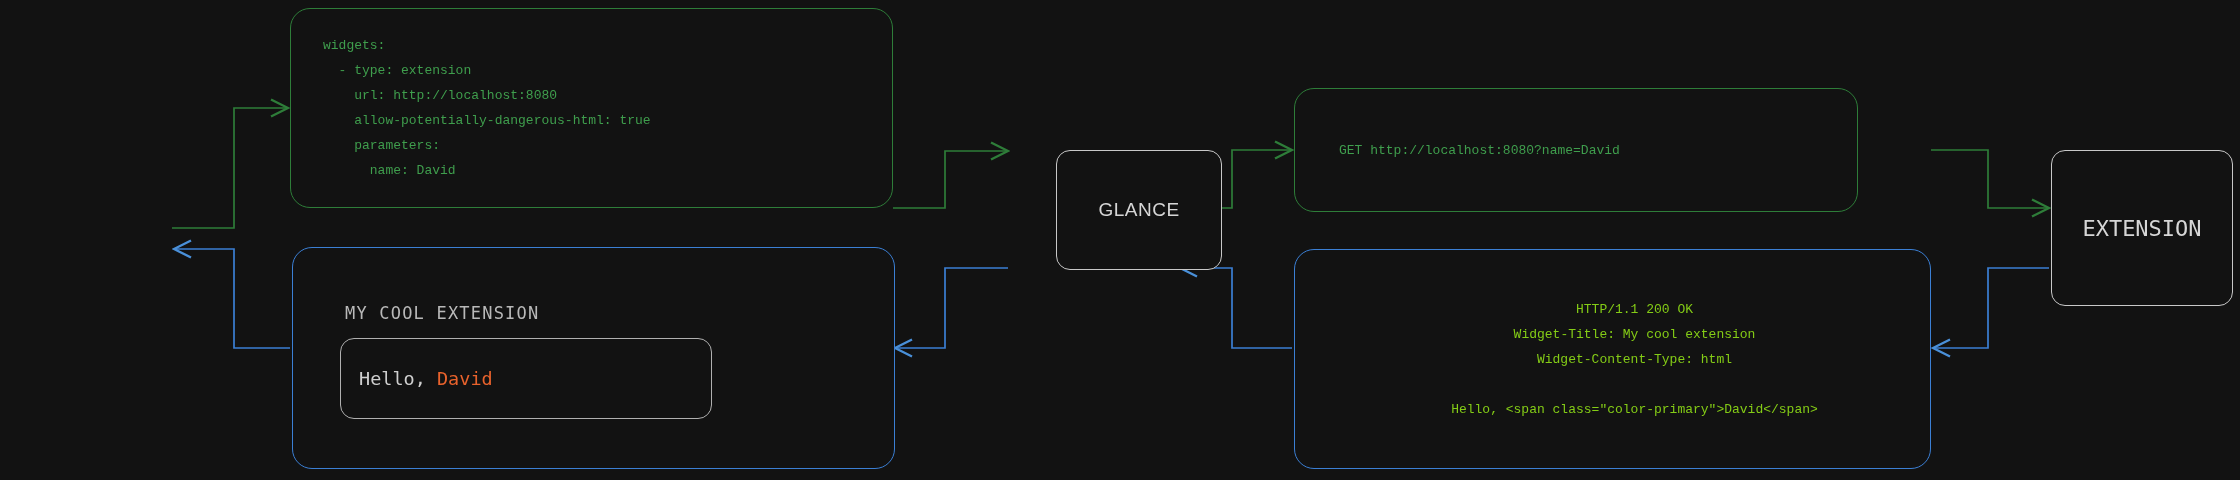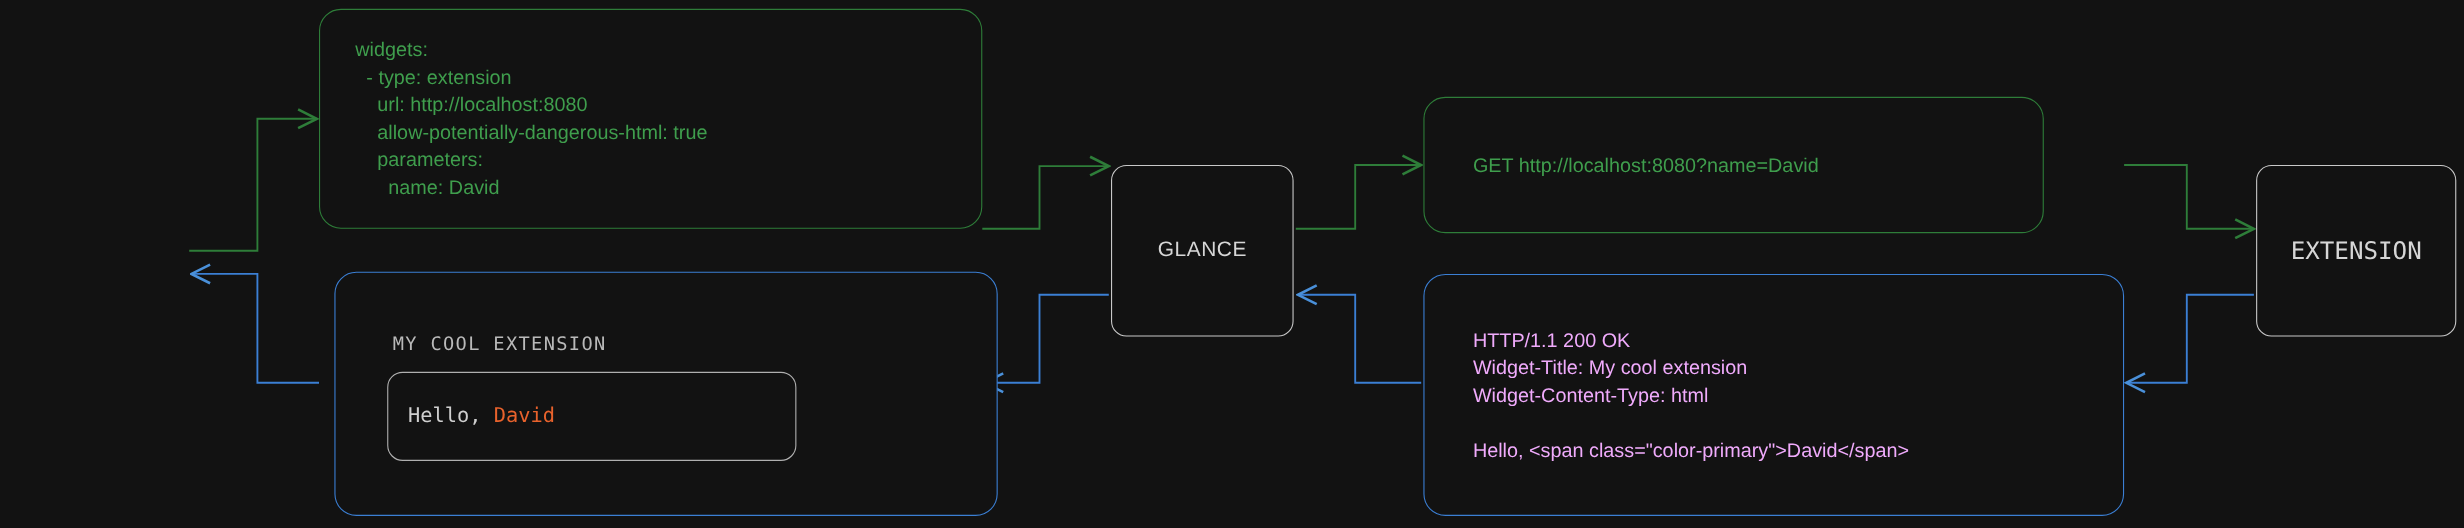--- a/index.html
+++ b/index.html
@@ -48,28 +48,28 @@
     box-sizing: border-box;
     border-radius: 20px;
     background: #121212;
     display: flex;
     flex-direction: column;
     justify-content: center;
   }
   .codebox.green { border: 1.6px solid #2e7d39; }
   .codebox.blue  { border: 1.6px solid #3b7fd4; }
   .code {
-    font-family: Liberation Sans, sans-serif;
-    font-size: 18px;
+    font-family: Liberation Mono, monospace;
+    font-size: 13px;
     line-height: 25px;
     white-space: pre;
     margin: 0;
   }
   .code.green { color: #3f9e4d; }
-  .code.blue  { color: #f0abfc; }
+  .code.blue  { color: #84cc16; text-align: center; }
 
   .widgetcard {
     position: absolute;
     box-sizing: border-box;
     border: 1.6px solid #3b7fd4;
     border-radius: 20px;
     background: #121212;
   }
   .widget-title {
     font-family: "DejaVu Sans Mono", monospace;
@@ -122,21 +122,21 @@
     <path d="M 2049 268 L 1988 268 L 1988 348 L 1933 348" fill="none" stroke="#3b7fd4" stroke-width="1.7" marker-end="url(#arrow-blue)"></path>
 
     <path d="M 1292 348 L 1232 348 L 1232 268 L 1180 268" fill="none" stroke="#3b7fd4" stroke-width="1.7" marker-end="url(#arrow-blue)"></path>
 
     <path d="M 1008 268 L 945 268 L 945 348 L 895 348" fill="none" stroke="#3b7fd4" stroke-width="1.7" marker-end="url(#arrow-blue)"></path>
 
     <path d="M 290 348 L 234 348 L 234 249 L 174 249" fill="none" stroke="#3b7fd4" stroke-width="1.7" marker-end="url(#arrow-blue)"></path>
   </svg>
 
 
-  <div class="node" style="left:1010px; top:150px; width:166px; height:156px;">
+  <div class="node" style="left:1056px; top:150px; width:166px; height:120px;">
     <span class="node-label">GLANCE</span>
   </div>
 
   <div class="node" style="left:2051px; top:150px; width:182px; height:156px;">
     <span class="node-label mono">EXTENSION</span>
   </div>
 
   <div class="codebox green" style="left:290px; top:8px; width:603px; height:200px; padding:0 0 0 32px;">
     <pre class="code green">widgets:
   - type: extension
@@ -151,20 +151,20 @@
   </div>
 
   <div class="codebox blue" style="left:1294px; top:249px; width:637px; height:220px; padding:0 0 0 44px;">
     <pre class="code blue">HTTP/1.1 200 OK
 Widget-Title: My cool extension
 Widget-Content-Type: html
 
 Hello, &lt;span class="color-primary"&gt;David&lt;/span&gt;</pre>
   </div>
 
-  <div class="widgetcard" style="left:304px; top:247px; width:603px; height:222px;">
+  <div class="widgetcard" style="left:292px; top:247px; width:603px; height:222px;">
     <div class="widget-title" style="left:52px; top:55px;">MY COOL EXTENSION</div>
     <div class="widget-inner" style="left:47px; top:90px; width:372px; height:81px;">
       <span class="widget-inner-text"><span>Hello, </span><span class="accent">David</span></span>
     </div>
   </div>
 
 </div>
 
 </body></html>

